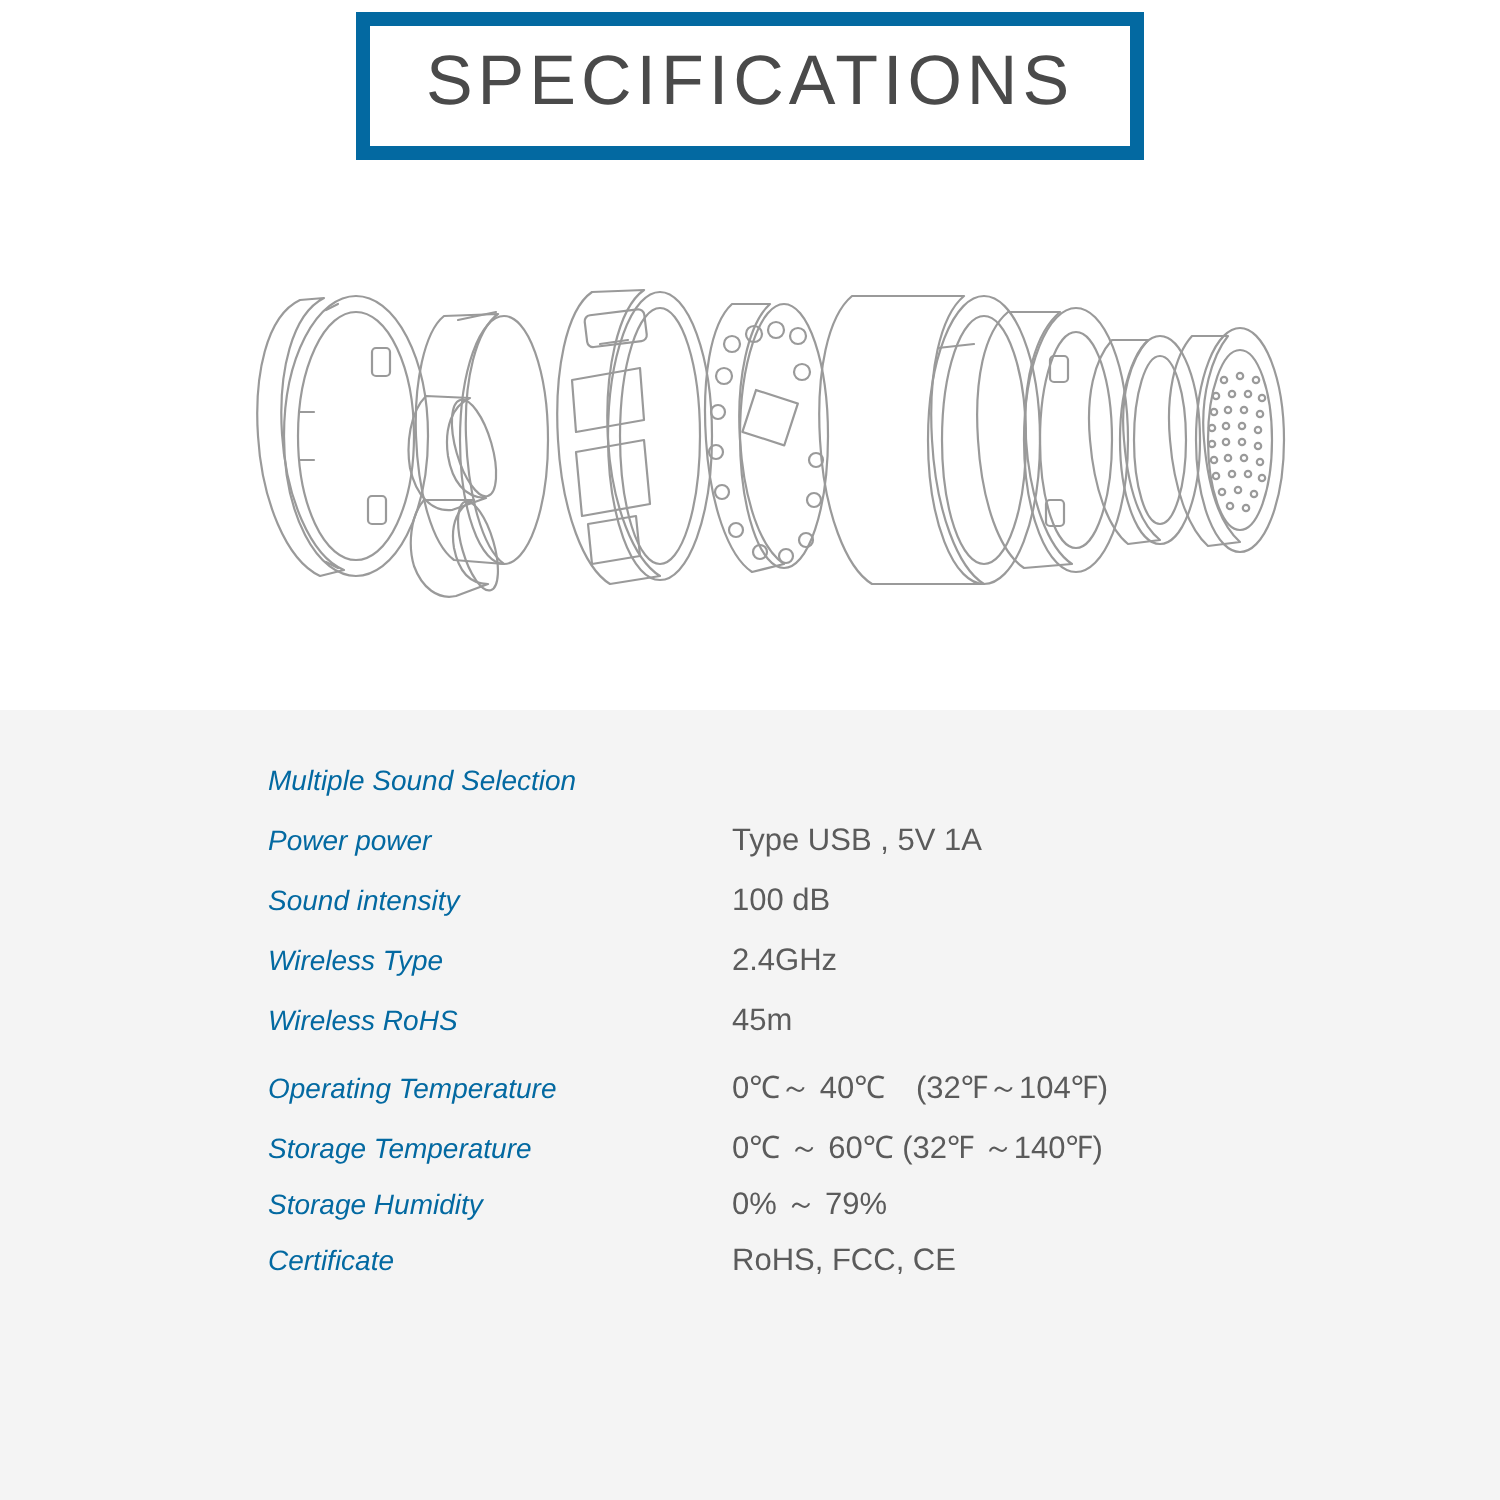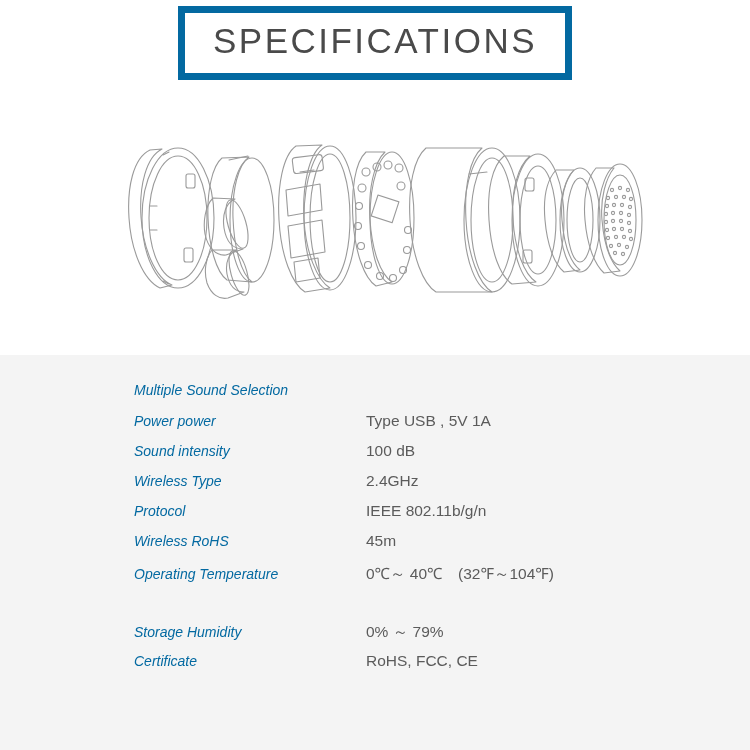--- a/index.html
+++ b/index.html
@@ -240,32 +240,30 @@
       </div>
       <div class="spec-row">
         <span class="spec-label">Sound intensity</span>
         <span class="spec-value">100 dB</span>
       </div>
       <div class="spec-row">
         <span class="spec-label">Wireless Type</span>
         <span class="spec-value">2.4GHz</span>
       </div>
       <div class="spec-row">
-        <span class="spec-label">Protocol</span>
-        <span class="spec-value">IEEE 802.11b/g/n</span>
-      </div>
-      <div class="spec-row">
         <span class="spec-label">Wireless RoHS</span>
         <span class="spec-value">45m</span>
       </div>
       <div class="spec-row">
         <span class="spec-label">Operating Temperature</span>
         <span class="spec-value">0℃～ 40℃　(32℉～104℉)</span>
       </div>
       <div class="spec-row">
+        <span class="spec-label">Storage Temperature</span>
+        <span class="spec-value">0℃ ～ 60℃ (32℉ ～140℉)</span>
       </div>
       <div class="spec-row">
         <span class="spec-label">Storage Humidity</span>
         <span class="spec-value">0% ～ 79%</span>
       </div>
       <div class="spec-row">
         <span class="spec-label">Certificate</span>
         <span class="spec-value">RoHS, FCC, CE</span>
       </div>
 

